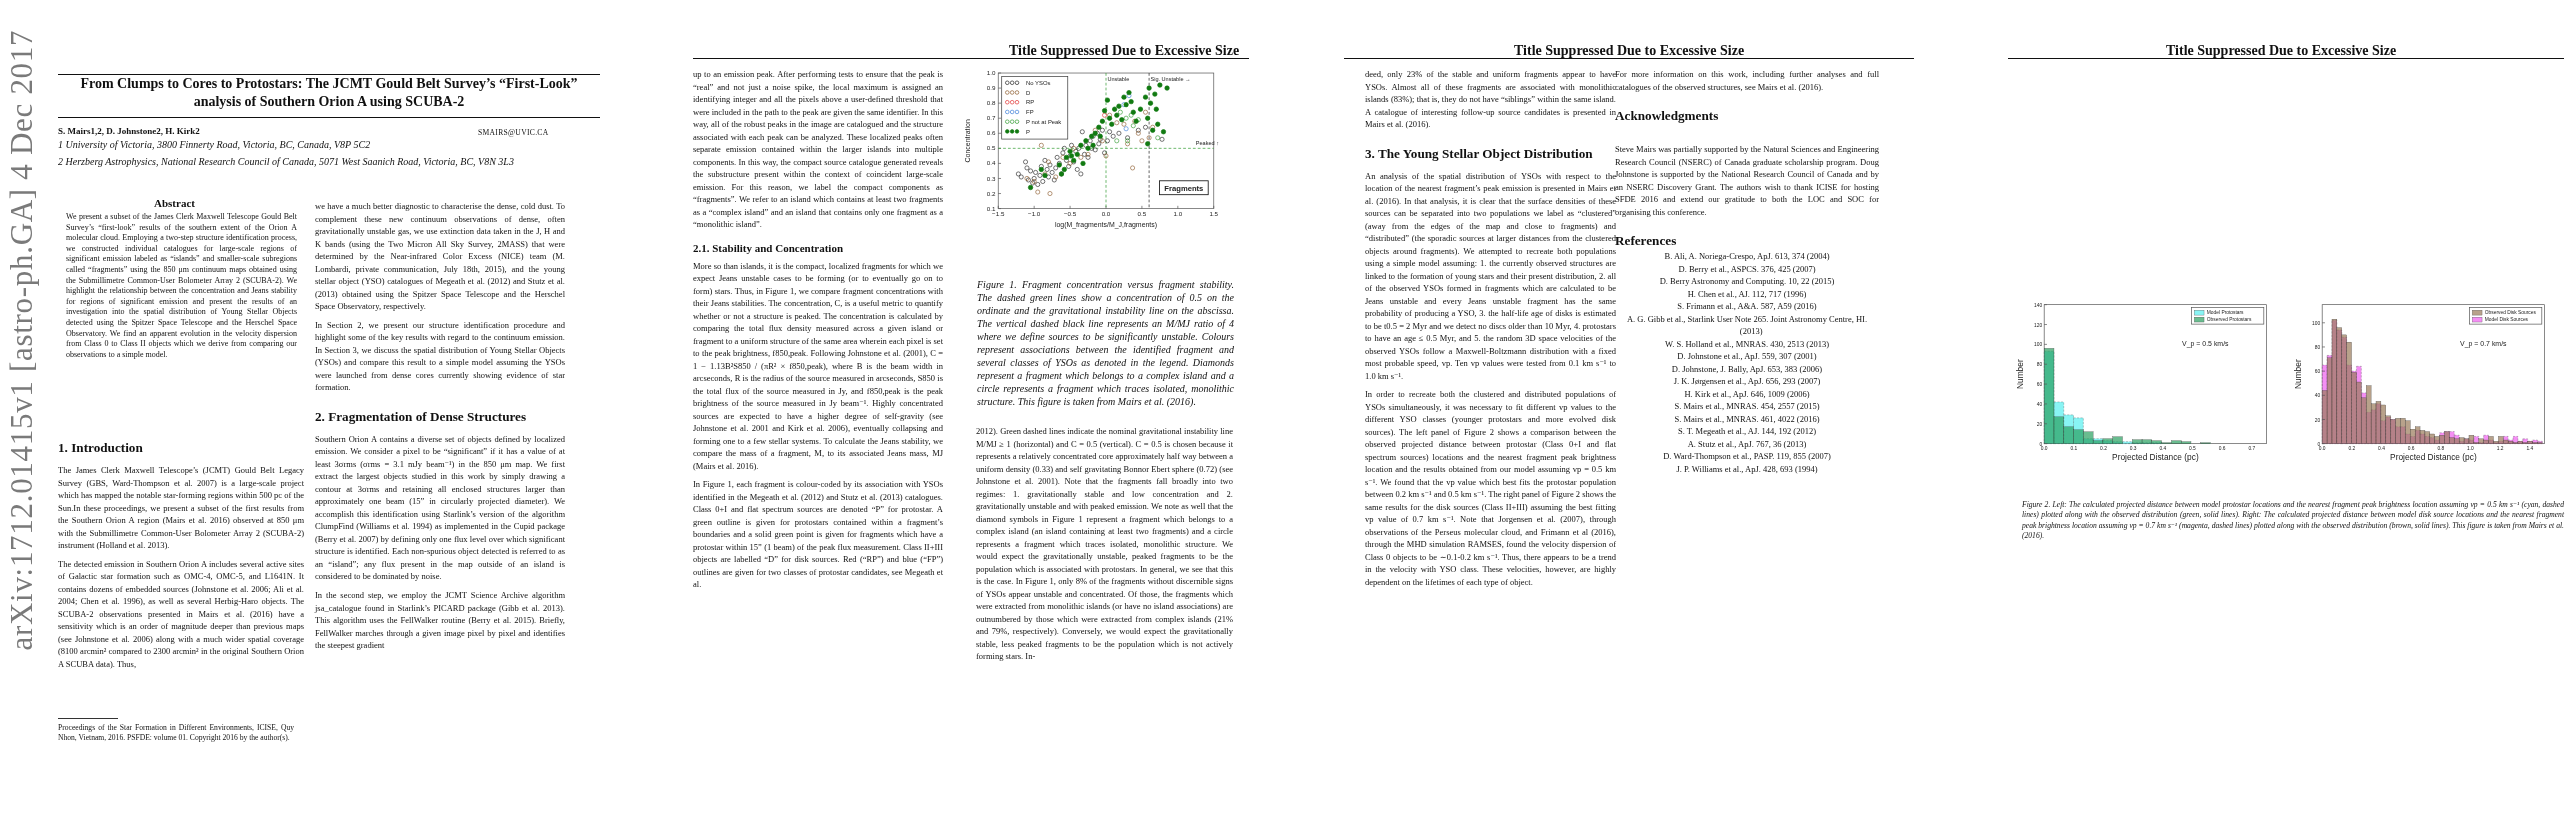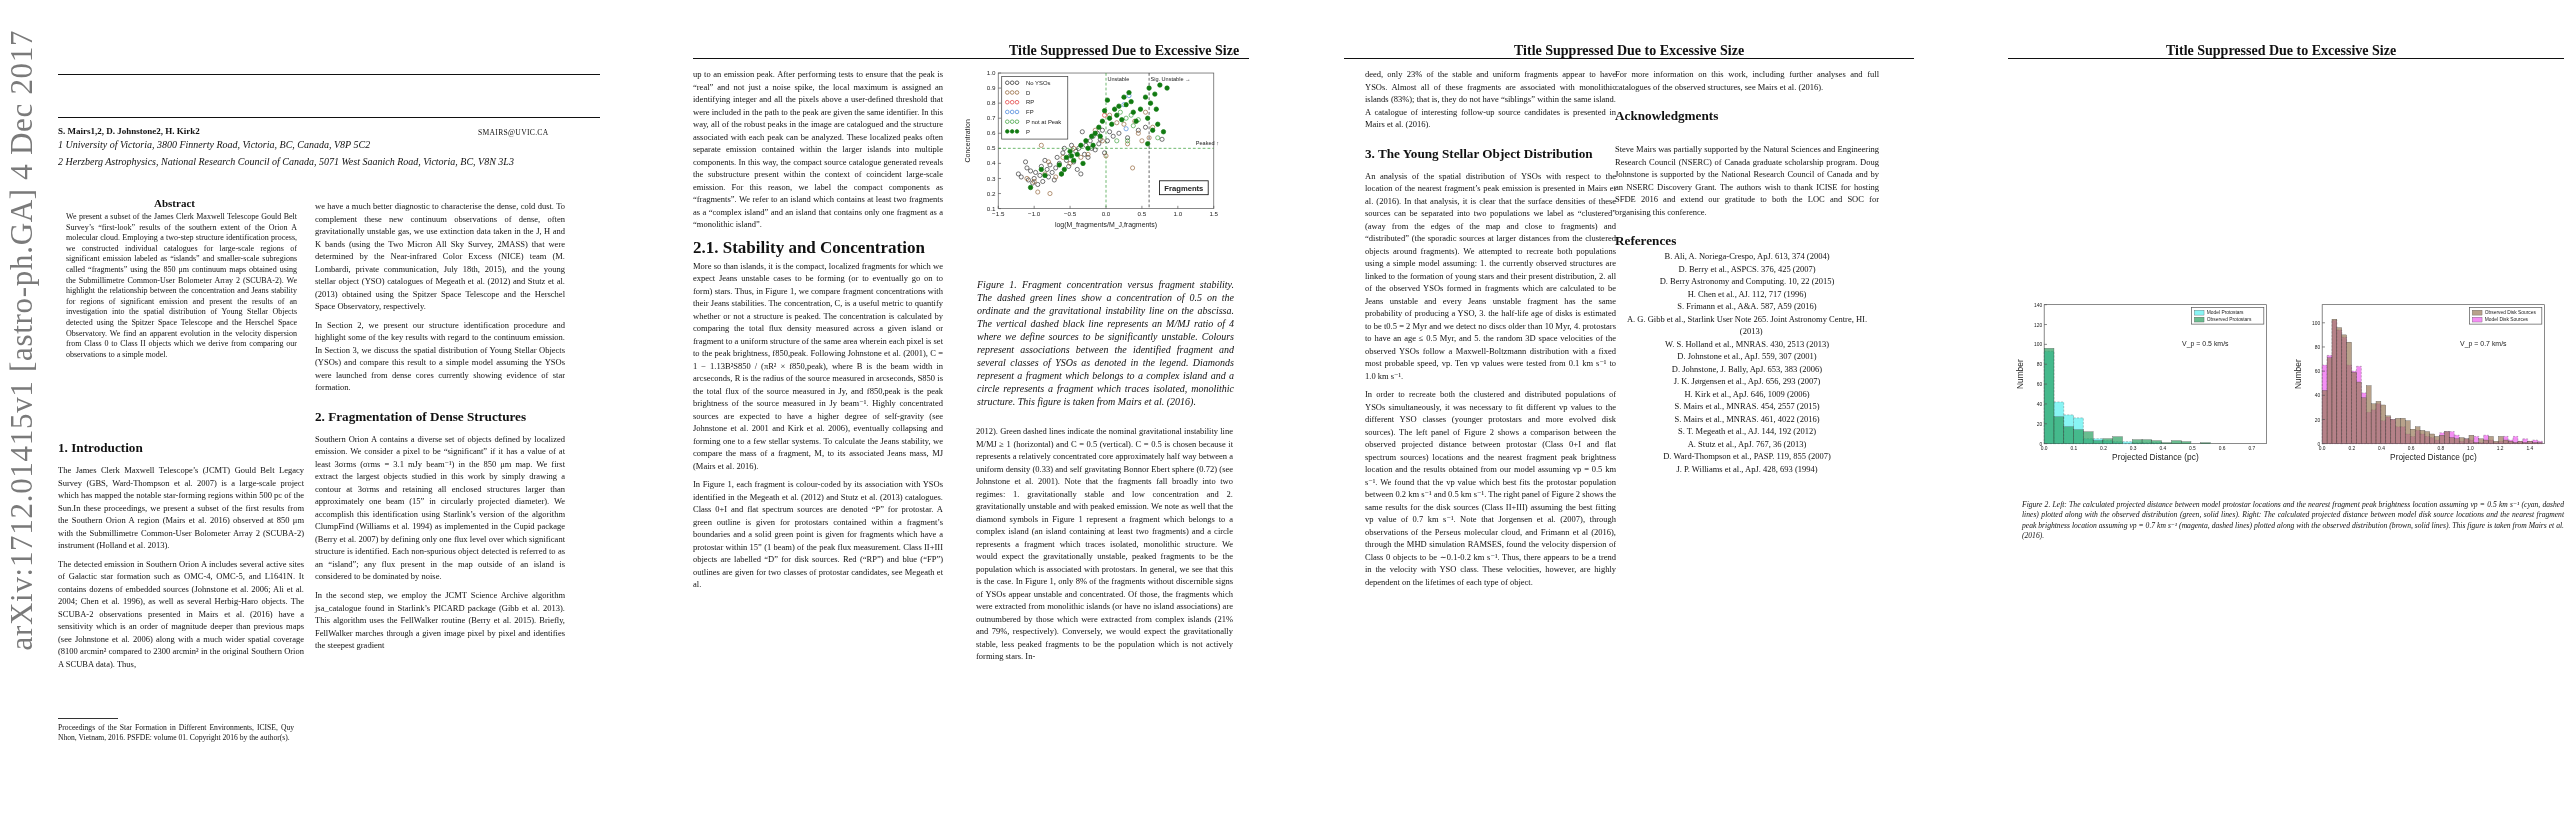--- a/index.html
+++ b/index.html
@@ -8,38 +8,39 @@
   .page { position:absolute; top:0; height:834px; width:644px; background:#fff; }
   .p1 { left:0; } .p2 { left:644px; } .p3 { left:1288px; } .p4 { left:1932px; }
   .arxiv { position:absolute; left:-201px; top:410px; width:445px; transform:rotate(-90deg);
            transform-origin:center; font-size:31px; color:#7a7a7a; letter-spacing:0.7px; white-space:nowrap; text-align:center; }
   .rule { position:absolute; height:0; border-top:1.4px solid #111; }
   .paper-title { position:absolute; left:58px; top:75px; width:220px; font-weight:bold;
                  font-size:13.2px; line-height:18px; text-align:center; }
   .col { position:absolute; font-size:8.5px; line-height:12.5px; text-align:justify; }
   .col p { margin:0 0 6.3px 0; }
   .h1 { font-weight:bold; font-size:13.2px; margin:15.3px 0 7px 0; text-align:left; line-height:16.7px; }
-  .h2 { font-weight:bold; font-size:17px; margin:11px 0 5.6px 0; text-align:left; }
+  .h2 { font-weight:bold; font-size:11px; margin:11px 0 5.6px 0; text-align:left; }
   .running { position:absolute; top:43px; font-weight:bold; font-size:14px; }
   .authors { position:absolute; left:58px; top:126px; font-weight:bold; font-size:9px; }
   .email { position:absolute; left:478px; top:128px; font-size:7.6px; letter-spacing:0.3px; }
   .aff { position:absolute; left:58px; font-style:italic; font-size:10px; line-height:11.8px; width:542px; }
   .abstract-head { position:absolute; left:154px; top:197px; font-weight:bold; font-size:11px; }
   .footnote { position:absolute; left:58px; top:723px; width:219px; font-size:7.6px; line-height:9.7px; text-align:justify; }
   .fn-rule { position:absolute; left:58px; top:718px; width:60px; border-top:0.7px solid #333; }
   .caption { position:absolute; font-style:italic; font-size:10px; line-height:13px; text-align:justify; }
   .refs-list div { text-indent:-8.3px; padding-left:8.3px; text-align:center; line-height:12.5px; }
   svg text { font-family:"Liberation Sans","DejaVu Sans",sans-serif; }
 </style>
 </head>
 <body>
 
 <div class="page p1">
   <div class="arxiv">arXiv:1712.01415v1  [astro-ph.GA]  4 Dec 2017</div>
   <div class="rule" style="left:58px;top:74px;width:542px;"></div>
+  <div class="paper-title" style="width:542px;font-size:14px;">From Clumps to Cores to Protostars: The JCMT Gould Belt Survey’s “First-Look” analysis of Southern Orion A using SCUBA-2</div>
   <div class="rule" style="left:58px;top:117px;width:542px;"></div>
   <div class="authors">S. Mairs1,2, D. Johnstone2, H. Kirk2</div>
   <div class="email">SMAIRS@UVIC.CA</div>
   <div class="aff" style="top:139px;">1 University of Victoria, 3800 Finnerty Road, Victoria, BC, Canada, V8P 5C2</div>
   <div class="aff" style="top:156px;">2 Herzberg Astrophysics, National Research Council of Canada, 5071 West Saanich Road, Victoria, BC, V8N 3L3</div>
 
   <div class="abstract-head">Abstract</div>
   <div class="col" style="left:66px;top:212px;width:231px;font-size:8px;line-height:10.6px;">We present a subset of the James Clerk Maxwell Telescope Gould Belt Survey’s “first-look” results of the southern extent of the Orion A molecular cloud. Employing a two-step structure identification process, we constructed individual catalogues for large-scale regions of significant emission labeled as “islands” and smaller-scale subregions called “fragments” using the 850 μm continuum maps obtained using the Submillimetre Common-User Bolometer Array 2 (SCUBA-2). We highlight the relationship between the concentration and Jeans stability for regions of significant emission and present the results of an investigation into the spatial distribution of Young Stellar Objects detected using the Spitzer Space Telescope and the Herschel Space Observatory. We find an apparent evolution in the velocity dispersion from Class 0 to Class II objects which we derive from comparing our observations to a simple model.</div>
 
   <div class="col" style="left:58px;top:425px;width:246px;">

